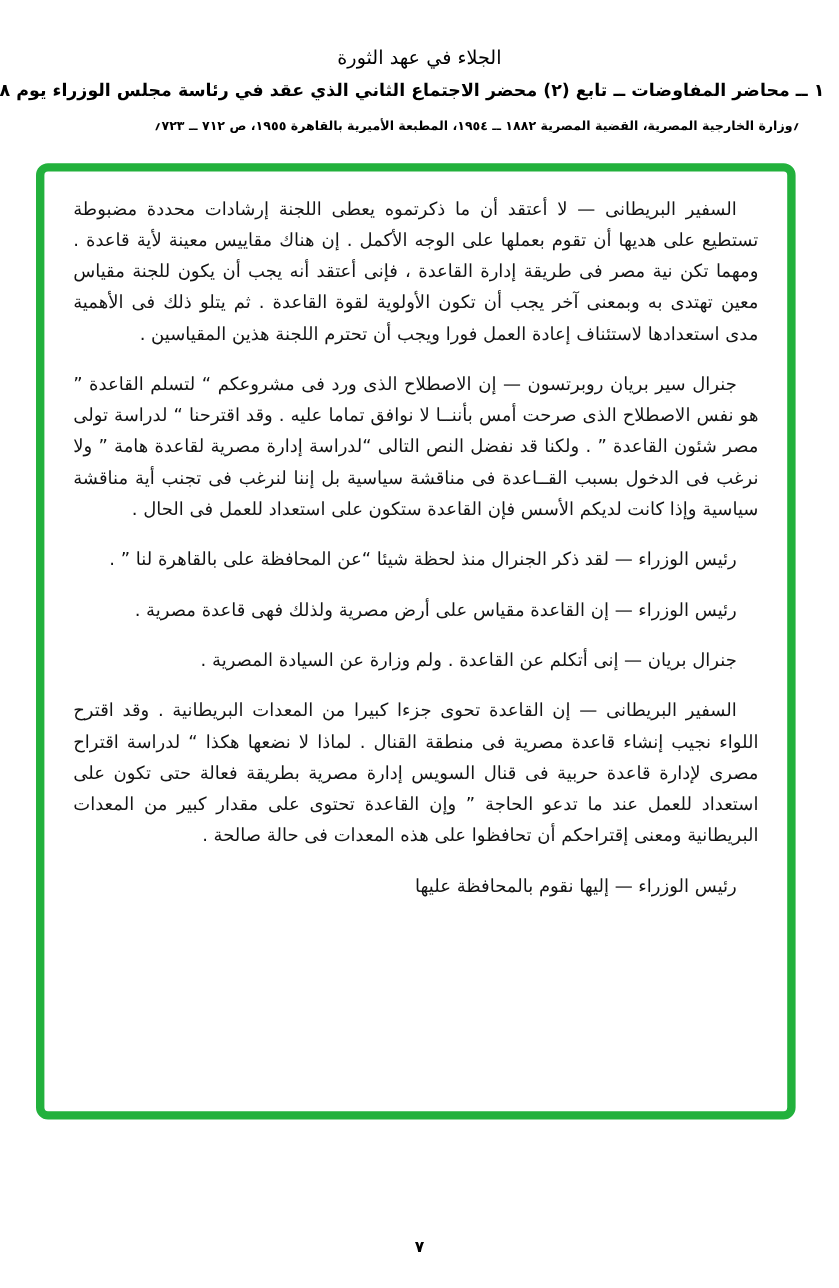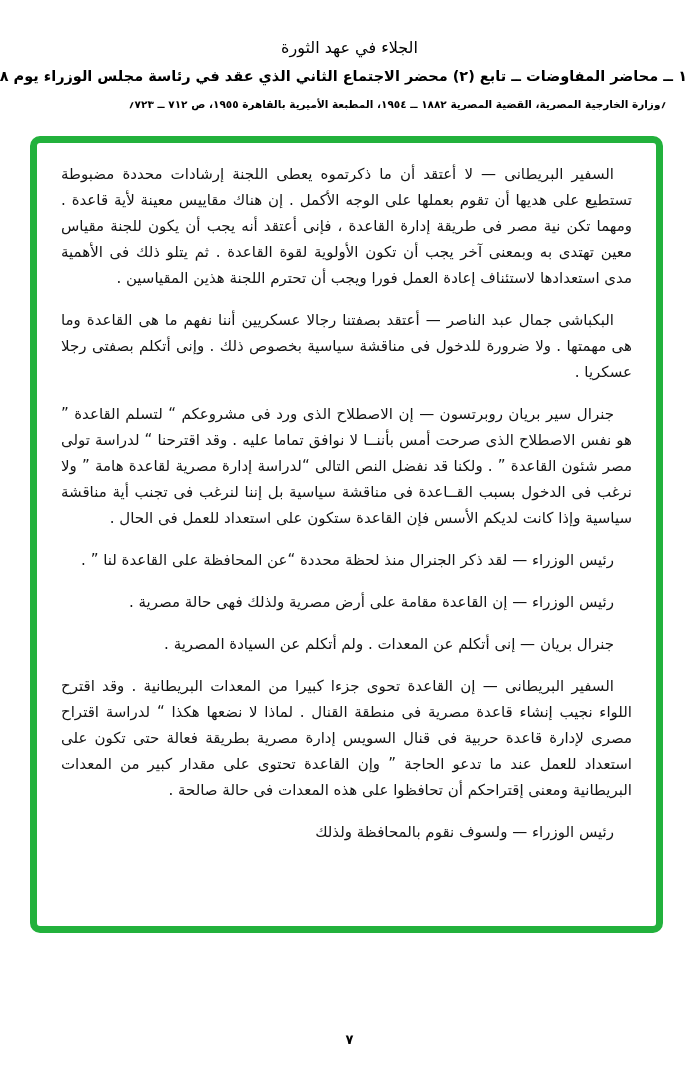--- a/index.html
+++ b/index.html
@@ -92,31 +92,30 @@
 <div class="page-title">الجلاء في عهد الثورة</div>
 
 <div class="section-heading">١ ــ محاضر المفاوضات ــ تابع (٢) محضر الاجتماع الثاني الذي عقد في رئاسة مجلس الوزراء يوم ٢٨ أبريل ١٩٥٣</div>
 
 <div class="source-footnote">؍وزارة الخارجية المصرية، القضية المصرية ١٨٨٢ ــ ١٩٥٤، المطبعة الأميرية بالقاهرة ١٩٥٥، ص ٧١٢ ــ ٧٢٣؍</div>
 
 <div class="highlight-box">
 
   <p class="para"><span class="speaker">السفير البريطانى</span><span> — </span><span>لا أعتقد أن ما ذكرتموه يعطى اللجنة إرشادات محددة مضبوطة تستطيع على هديها أن تقوم بعملها على الوجه الأكمل . إن هناك مقاييس معينة لأية قاعدة . ومهما تكن نية مصر فى طريقة إدارة القاعدة ، فإنى أعتقد أنه يجب أن يكون للجنة مقياس معين تهتدى به وبمعنى آخر يجب أن تكون الأولوية لقوة القاعدة . ثم يتلو ذلك فى الأهمية مدى استعدادها لاستئناف إعادة العمل فورا ويجب أن تحترم اللجنة هذين المقياسين .</span></p>
 
-  <p class="para"><span class="speaker">البكباشى جمال عبد الناصر</span><span> — </span><span>أعتقد بصفتنا رجالا عسكريين أننا نفهم ما هى القاعدة وما هى مهمتها . ولا ضرورة للدخول فى مناقشة سياسية بخصوص ذلك . وإنى أتكلم بصفتى رجلا عسكريا .</span></p>
 
   <p class="para"><span class="speaker">جنرال سير بريان روبرتسون</span><span> — </span><span>إن الاصطلاح الذى ورد فى مشروعكم “ لتسلم القاعدة ” هو نفس الاصطلاح الذى صرحت أمس بأننــا لا نوافق تماما عليه . وقد اقترحنا “ لدراسة تولى مصر شئون القاعدة ” . ولكنا قد نفضل النص التالى “لدراسة إدارة مصرية لقاعدة هامة ” ولا نرغب فى الدخول بسبب القــاعدة فى مناقشة سياسية بل إننا لنرغب فى تجنب أية مناقشة سياسية وإذا كانت لديكم الأسس فإن القاعدة ستكون على استعداد للعمل فى الحال .</span></p>
 
-  <p class="para"><span class="speaker">رئيس الوزراء</span><span> — </span><span>لقد ذكر الجنرال منذ لحظة محددة “عن المحافظة على القاعدة لنا ” .</span></p>
+  <p class="para"><span class="speaker">رئيس الوزراء</span><span> — </span><span>لقد ذكر الجنرال منذ لحظة شيئا “عن المحافظة على بالقاهرة لنا ” .</span></p>
 
 
-  <p class="para"><span class="speaker">رئيس الوزراء</span><span> — </span><span>إن القاعدة مقامة على أرض مصرية ولذلك فهى حالة مصرية .</span></p>
+  <p class="para"><span class="speaker">رئيس الوزراء</span><span> — </span><span>إن القاعدة مقياس على أرض مصرية ولذلك فهى قاعدة مصرية .</span></p>
 
-  <p class="para"><span class="speaker">جنرال بريان</span><span> — </span><span>إنى أتكلم عن المعدات . ولم أتكلم عن السيادة المصرية .</span></p>
+  <p class="para"><span class="speaker">جنرال بريان</span><span> — </span><span>إنى أتكلم عن القاعدة . ولم وزارة عن السيادة المصرية .</span></p>
 
   <p class="para"><span class="speaker">السفير البريطانى</span><span> — </span><span>إن القاعدة تحوى جزءا كبيرا من المعدات البريطانية . وقد اقترح اللواء نجيب إنشاء قاعدة مصرية فى منطقة القنال . لماذا لا نضعها هكذا “ لدراسة اقتراح مصرى لإدارة قاعدة حربية فى قنال السويس إدارة مصرية بطريقة فعالة حتى تكون على استعداد للعمل عند ما تدعو الحاجة ” وإن القاعدة تحتوى على مقدار كبير من المعدات البريطانية ومعنى إقتراحكم أن تحافظوا على هذه المعدات فى حالة صالحة .</span></p>
 
-  <p class="para"><span class="speaker">رئيس الوزراء</span><span> — </span><span>ولسوف نقوم بالمحافظة ولذلك</span></p>
+  <p class="para"><span class="speaker">رئيس الوزراء</span><span> — </span><span>إليها نقوم بالمحافظة عليها</span></p>
 
 
 </div>
 
 <div class="page-number">٧</div>
 
 </body></html>

